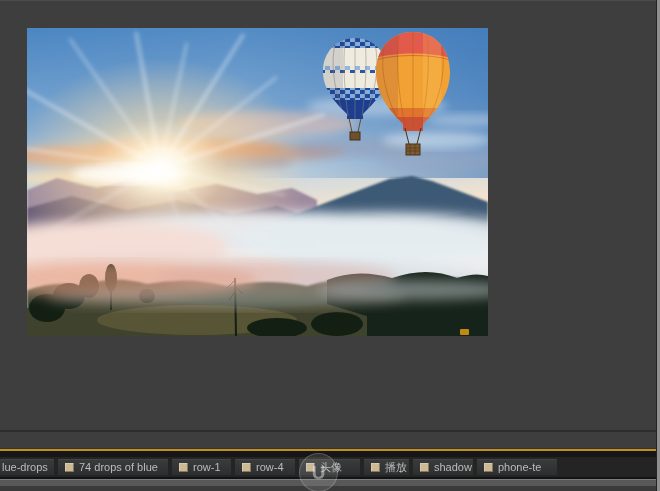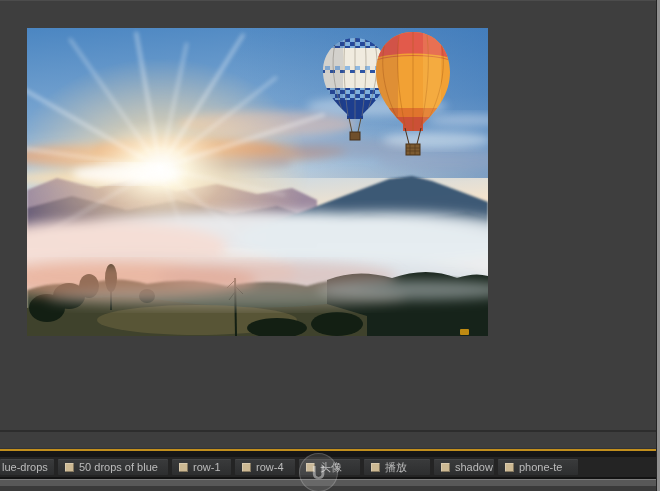--- a/index.html
+++ b/index.html
@@ -228,35 +228,35 @@
   <div class="lower-bar"></div>
   <div class="accent-line"></div>
   <div class="dark-strip"></div>
 
   <div class="taskbar">
     <div class="tab first" style="width:54px">
       <span class="tab-label">lue-drops</span>
     </div>
     <div class="tab" style="width:110px">
       <span class="tab-icon"></span>
-      <span class="tab-label">50 drops of blue</span>
+      <span class="tab-label">74 drops of blue</span>
     </div>
     <div class="tab" style="width:59px">
       <span class="tab-icon"></span>
       <span class="tab-label">row-1</span>
     </div>
     <div class="tab" style="width:60px">
       <span class="tab-icon"></span>
       <span class="tab-label">row-4</span>
     </div>
     <div class="tab" style="width:61px">
       <span class="tab-icon"></span>
       <span class="tab-label">头像</span>
     </div>
-    <div class="tab" style="width:66px">
+    <div class="tab" style="width:45px">
       <span class="tab-icon"></span>
       <span class="tab-label">播放</span>
     </div>
     <div class="tab" style="width:60px">
       <span class="tab-icon"></span>
       <span class="tab-label">shadow</span>
     </div>
     <div class="tab" style="width:80px">
       <span class="tab-icon"></span>
       <span class="tab-label">phone-te</span>

